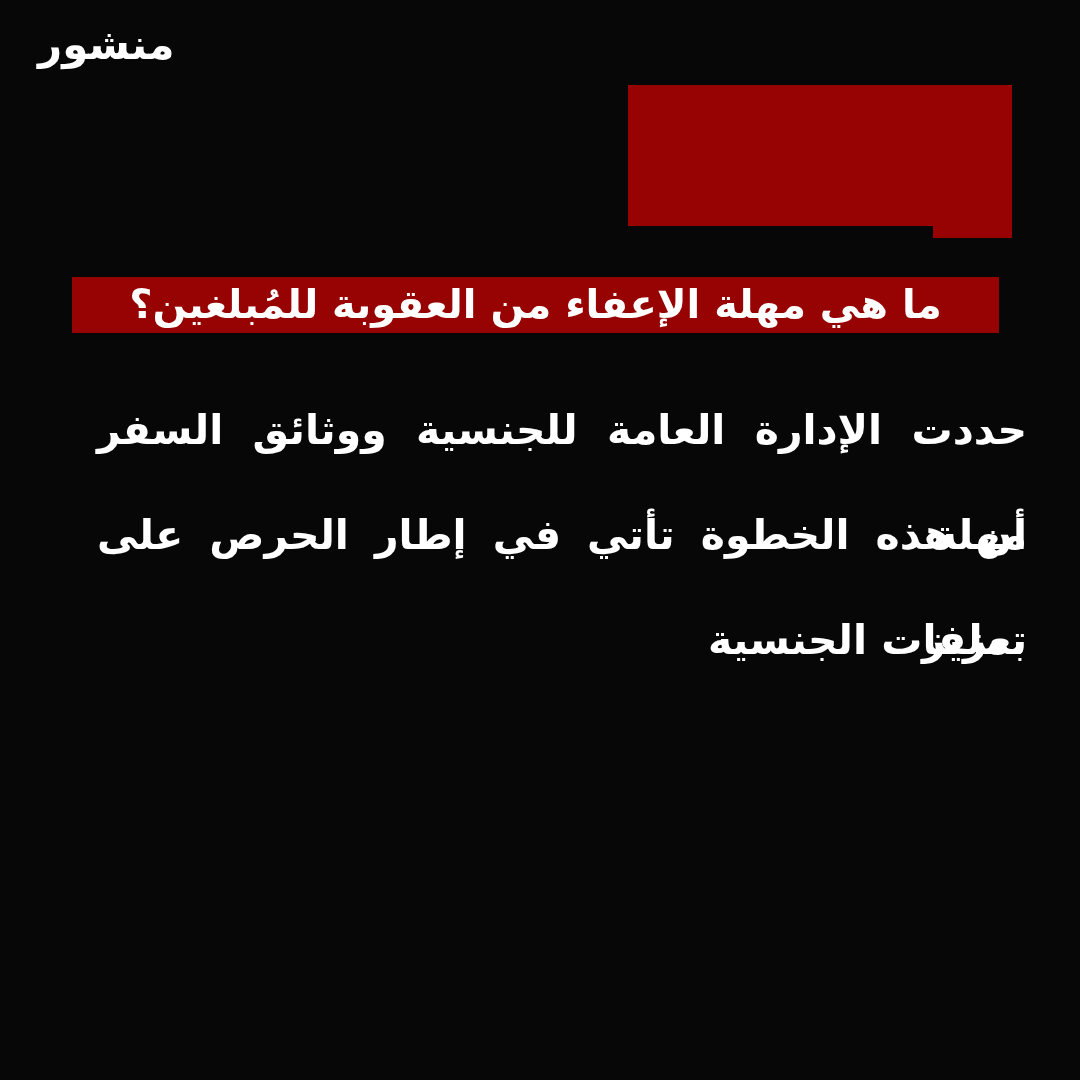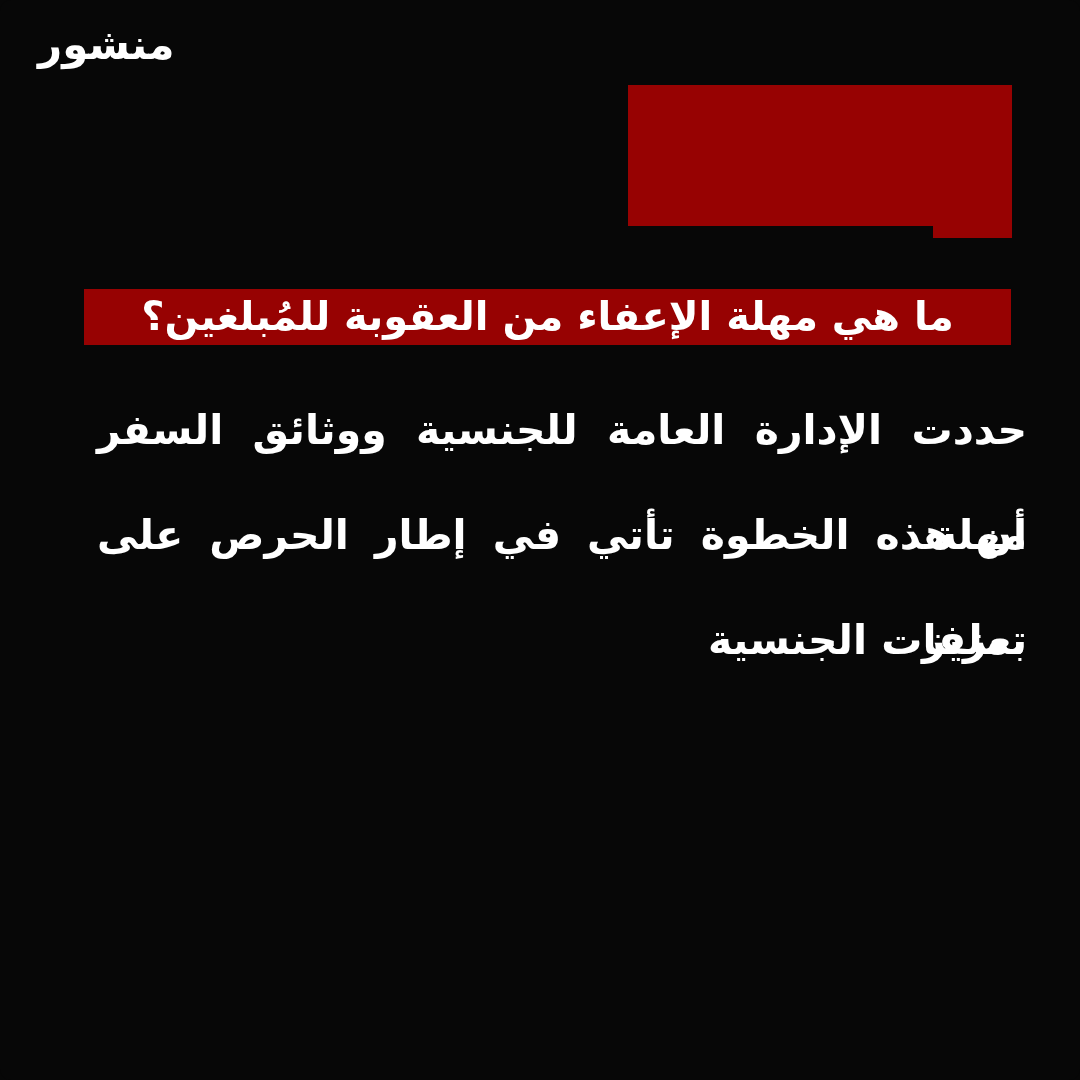--- a/index.html
+++ b/index.html
@@ -39,21 +39,21 @@
   .deco-tab{
     position:absolute;
     left:933px;top:226px;
     width:79px;height:12px;
     background:var(--accent);
   }
   .headline{
     position:absolute;
     left:72px;top:277px;
     width:927px;height:56px;
-    margin:12px;
+    margin:0;
     background:var(--accent);
     color:var(--fg);
     font-size:40px;
     font-weight:bold;
     direction:rtl;
     unicode-bidi:plaintext;
     text-align:center;
     line-height:54px;
     white-space:nowrap;
     overflow:visible;

